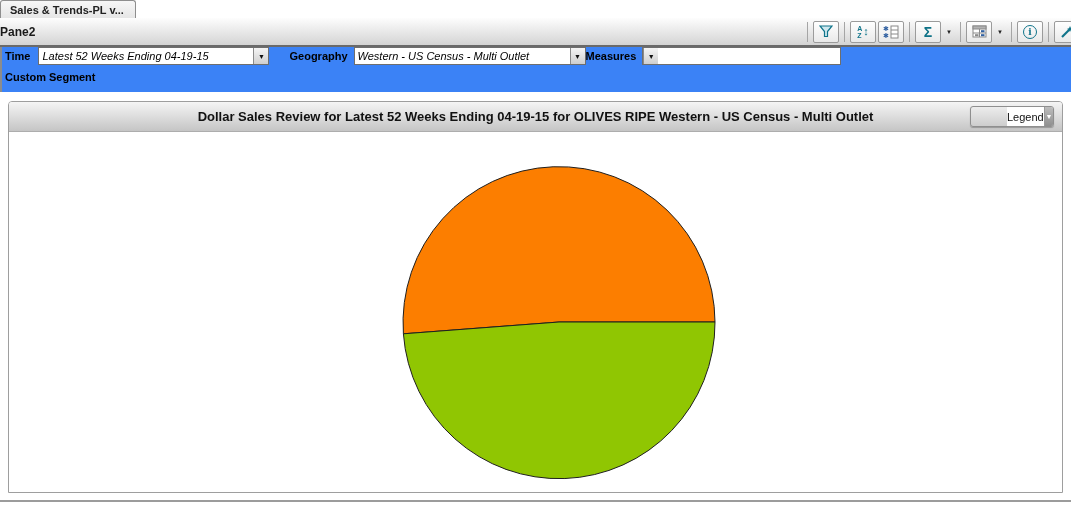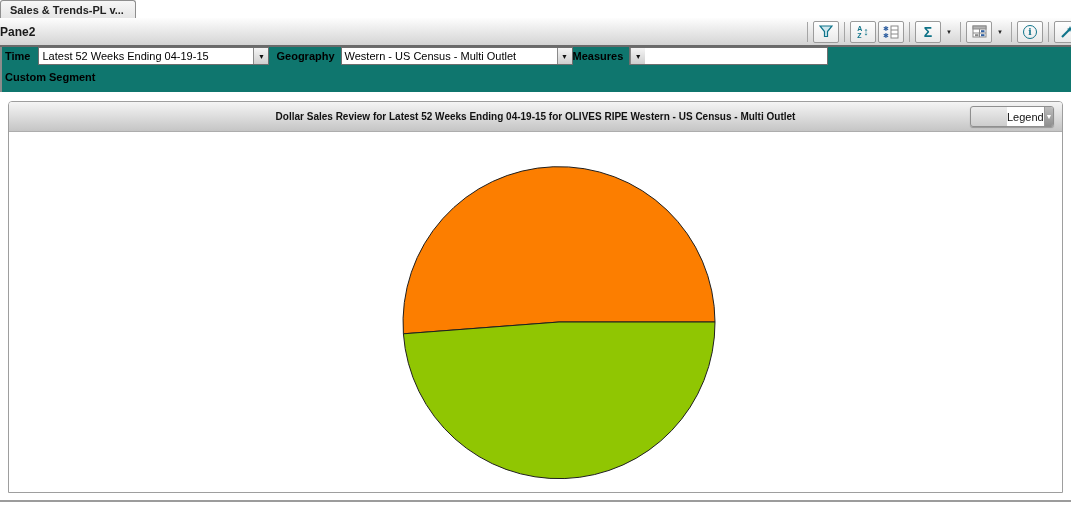--- a/index.html
+++ b/index.html
@@ -28,34 +28,34 @@
   .sortaz .letters { display:flex; flex-direction:column; font-size:7px; font-weight:bold; color:#10748a; line-height:7px; }
   .sortaz .arr { font-size:11px; color:#10748a; margin-left:1px; line-height:11px; }
   .info-circle { width:14px; height:14px; border:1.5px solid #10748a; border-radius:50%;
                  font-family:"DejaVu Serif", serif; font-size:9px; font-weight:bold; color:#10748a;
                  display:flex; align-items:center; justify-content:center; }
   .wand-btn { margin-right:-9px; }
   .colsel { display:flex; align-items:center; }
   .colsel .stars { display:flex; flex-direction:column; font-size:7px; line-height:7px; color:#2f5fa0; }
 
   
-  .filters { background:#0f766e; padding:0 0 6px 3px; border-left:2px solid #8c8c8c; }
+  .filters { background:#3b82f6; padding:0 0 6px 3px; border-left:2px solid #8c8c8c; }
   .frow { display:flex; align-items:center; height:18px; margin-bottom:3px; }
   .flabel { font-size:11px; font-weight:bold; color:#000; white-space:nowrap; }
-  .dd { height:18px; border:1px solid #6e6e6e; background:#fff; display:flex; align-items:stretch; }
+  .dd { height:18px; border:1px solid #6e6e6e; background:#fff; display:flex; align-items:stretch;font-style:italic; }
   .dd-val { flex:1; font-size:11px; color:#000; padding:2px 2px 0 3px; white-space:nowrap; overflow:hidden; }
   .dd-btn { width:15px; background:linear-gradient(#f5f5f5,#cfcfcf); border-left:1px solid #8a8a8a;
             display:flex; align-items:center; justify-content:center; font-size:7px; color:#111; }
 
   
   .chart-panel { margin:9px 8px 0 8px; border:1px solid #9e9e9e; border-radius:4px 4px 0 0; }
   .panel-titlebar { position:relative; height:30px; background:linear-gradient(#f5f5f5,#c5c5c5);
                     border-bottom:1px solid #adadad; border-radius:3px 3px 0 0;
                     display:flex; align-items:center; justify-content:center; }
-  .panel-title { font-size:10px; font-weight:bold; color:#111; }
+  .panel-title { font-size:13px; font-weight:bold; color:#111; }
   .legend-btn { position:absolute; right:8px; top:4px; width:84px; height:21px; border:1px solid #8f8f8f;
                 border-radius:3px; display:flex; overflow:hidden; box-shadow:0 1px 1px rgba(0,0,0,0.25);padding-left:36px; }
   .legend-label { flex:1; background:#fff; font-size:11px; color:#111; display:flex; align-items:center; justify-content:center; }
   .legend-arrow { width:22px; background:linear-gradient(#bdbdbd,#8f8f8f); display:flex; align-items:center; justify-content:center;
                   font-size:7px; color:#fff; border-left:1px solid #9a9a9a; }
   .panel-body { height:360px; background:#fff; }
   .panel-body svg { display:block; }
 
   
   .bottom-line { position:absolute; left:0; right:0; top:500px; height:2px; background:#9c9c9c; }
@@ -153,21 +153,21 @@
 </div>
 
 <div class="filters">
   <div class="frow">
     <span class="flabel">Time</span>
     <div class="dd" style="width:231px; margin-left:8px;">
       <span class="dd-val">Latest 52 Weeks Ending 04-19-15</span>
       <span class="dd-btn">▼</span>
     </div>
 
-    <span class="flabel" style="margin-left:7px;">Geography</span>
+    <span class="flabel" style="margin-left:20px;">Geography</span>
     <div class="dd" style="width:232px; margin-left:6px;">
       <span class="dd-val">Western - US Census - Multi Outlet</span>
       <span class="dd-btn">▼</span>
     </div>
 
     <span class="flabel" style="margin-left:0;">Measures</span>
     <div class="dd" style="width:199px; margin-left:6px;">
       <span class="dd-btn">▼</span>
     </div>
   </div>

